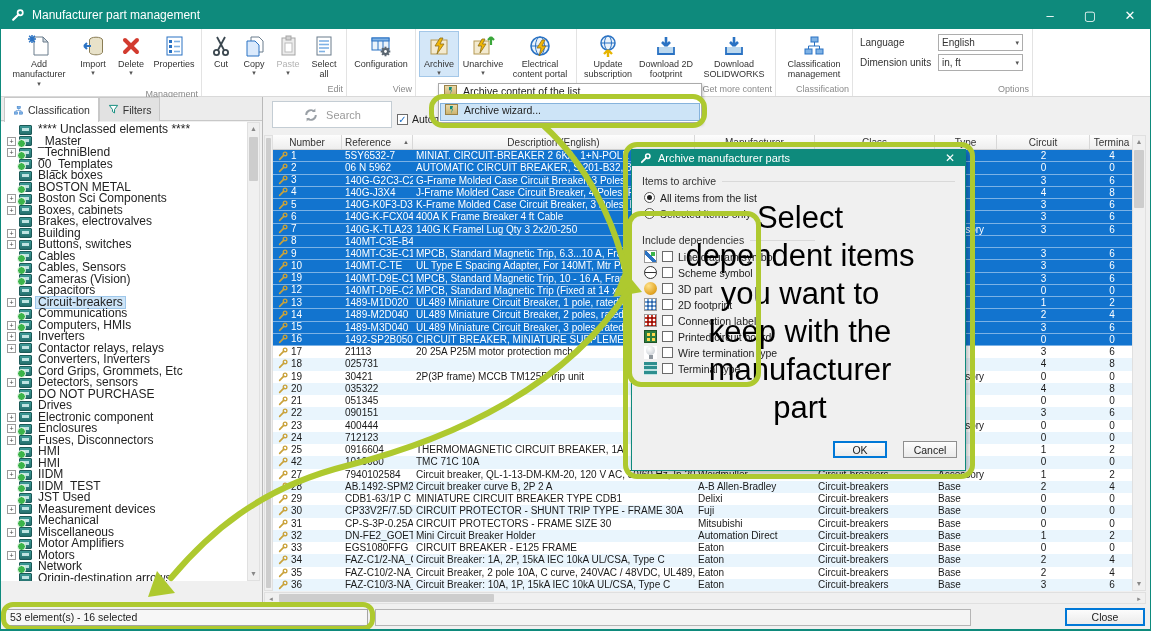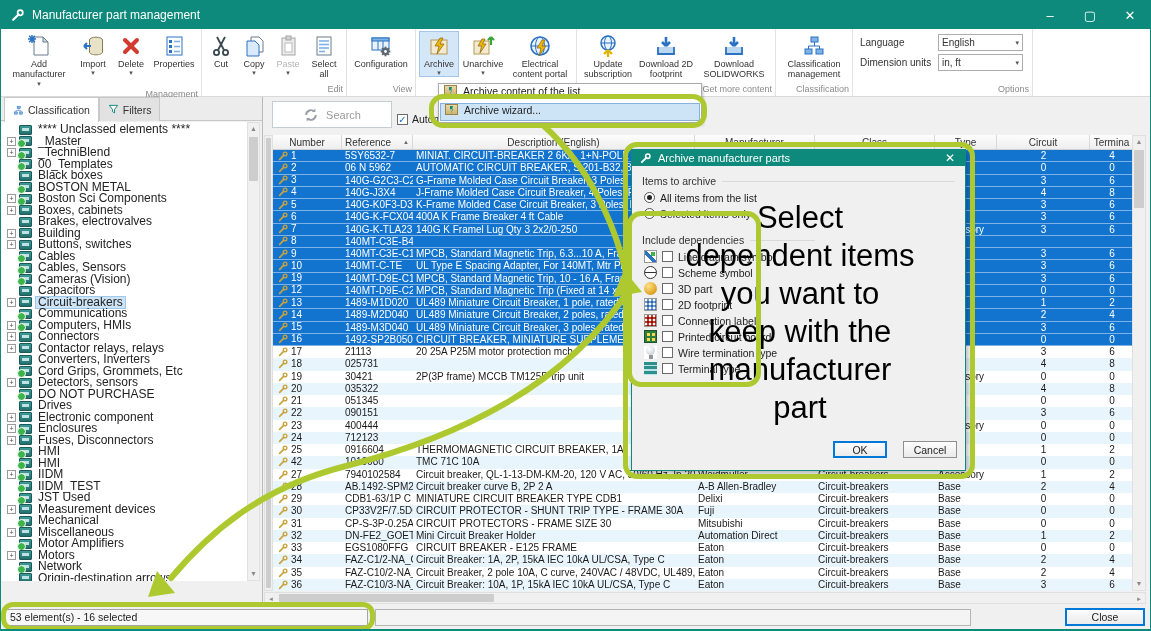--- a/index.html
+++ b/index.html
@@ -529,21 +529,21 @@
 
         <div class="tree-row">
           <span class="expand on">+</span>
           <span class="tico badge"></span>
           <span class="tlabel">Computers, HMIs</span>
         </div>
 
         <div class="tree-row">
           <span class="expand on">+</span>
           <span class="tico"></span>
-          <span class="tlabel">Connectors</span>
+          <span class="tlabel">Inverters</span>
         </div>
 
         <div class="tree-row">
           <span class="expand on">+</span>
           <span class="tico"></span>
           <span class="tlabel">Contactor relays, relays</span>
         </div>
 
         <div class="tree-row">
           <span class="expand">+</span>

